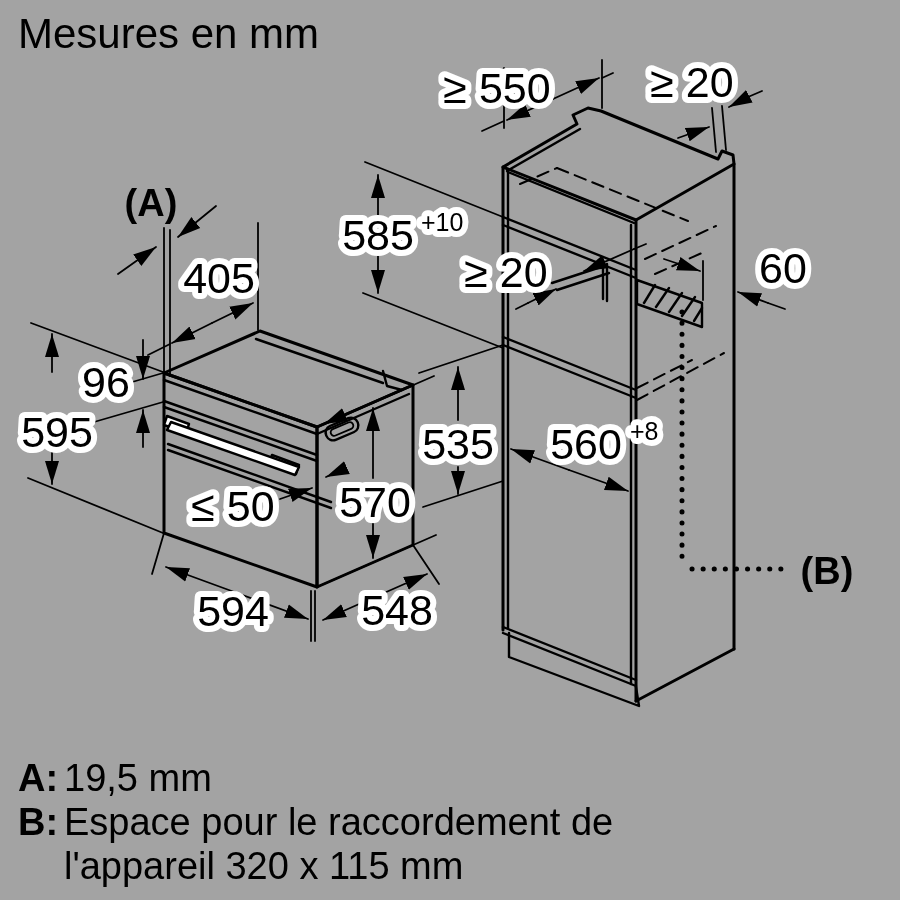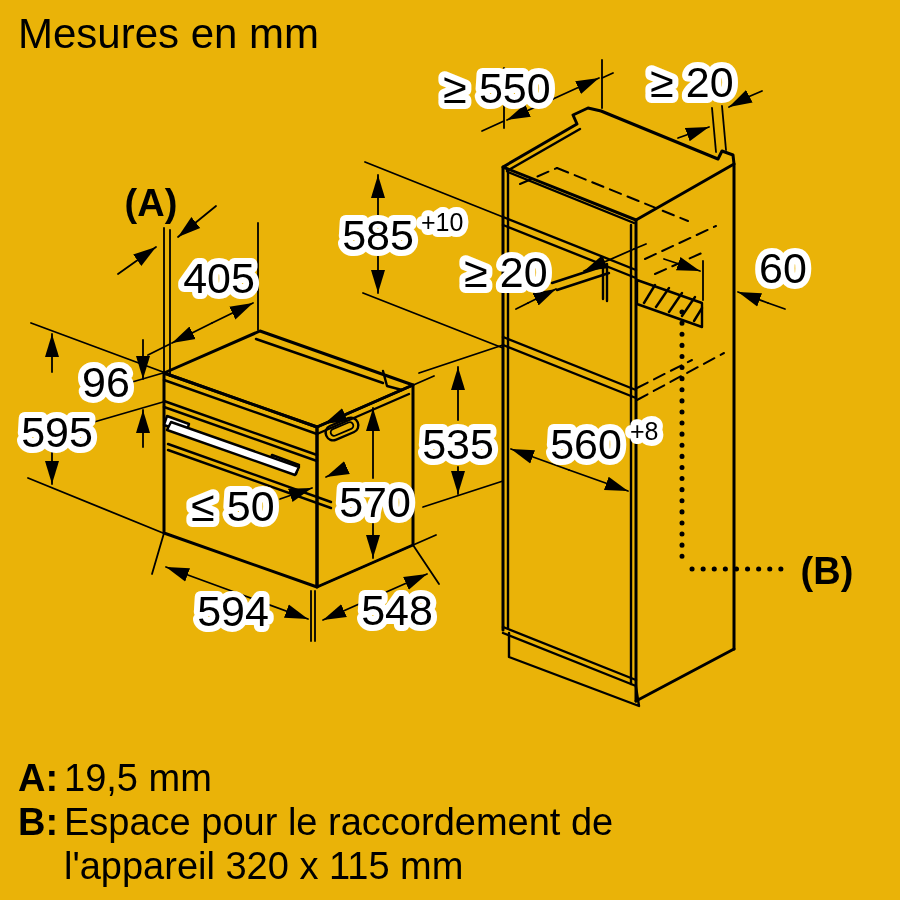--- a/index.html
+++ b/index.html
@@ -1,16 +1,16 @@
 <!DOCTYPE html>
 <html><head>
 <meta charset="utf-8">
 <style>
   html,body{margin:0;padding:0;background:#ffffff;}
-  .stage{position:relative;width:900px;height:900px;background:#eab308;overflow:hidden;
+  .stage{position:relative;width:900px;height:900px;background:#a3a3a3;overflow:hidden;
          font-family:"Liberation Sans", sans-serif;}
   svg{display:block;}
   text{fill:#000;font-family:"Liberation Sans", sans-serif;}
   .dim{font-size:43px;}
   .sup{font-size:25px;}
   .marker{font-size:38px;font-weight:bold;}
   .title{font-size:42px;}
   .note{font-size:38px;}
   .notekey{font-size:38px;font-weight:bold;}
   .halo{paint-order:stroke fill;stroke:#fff;stroke-width:12px;stroke-linejoin:round;}

